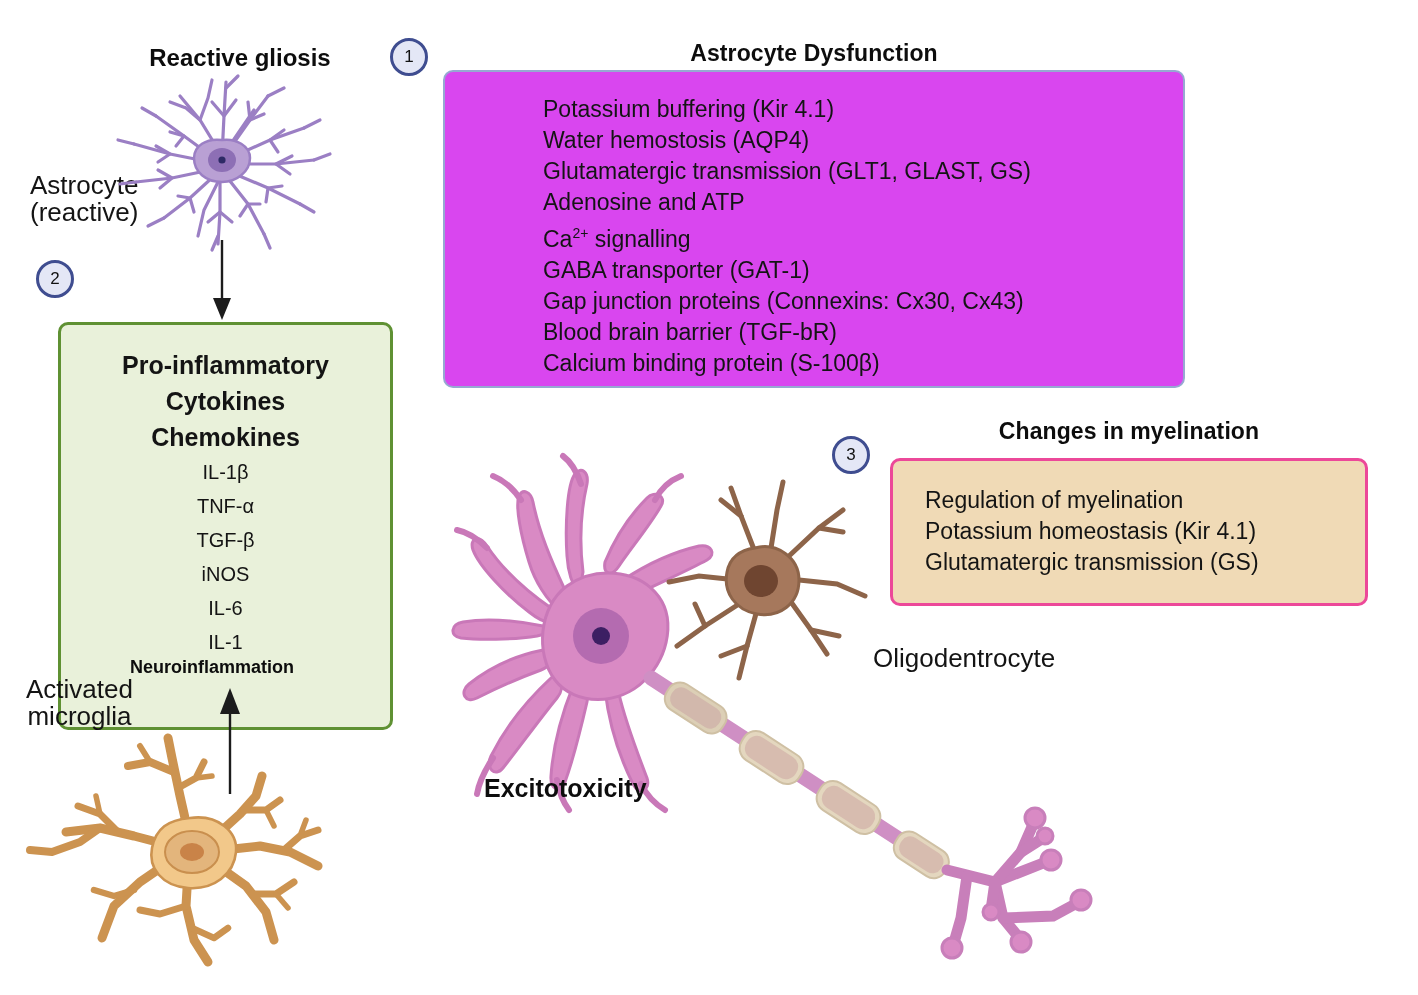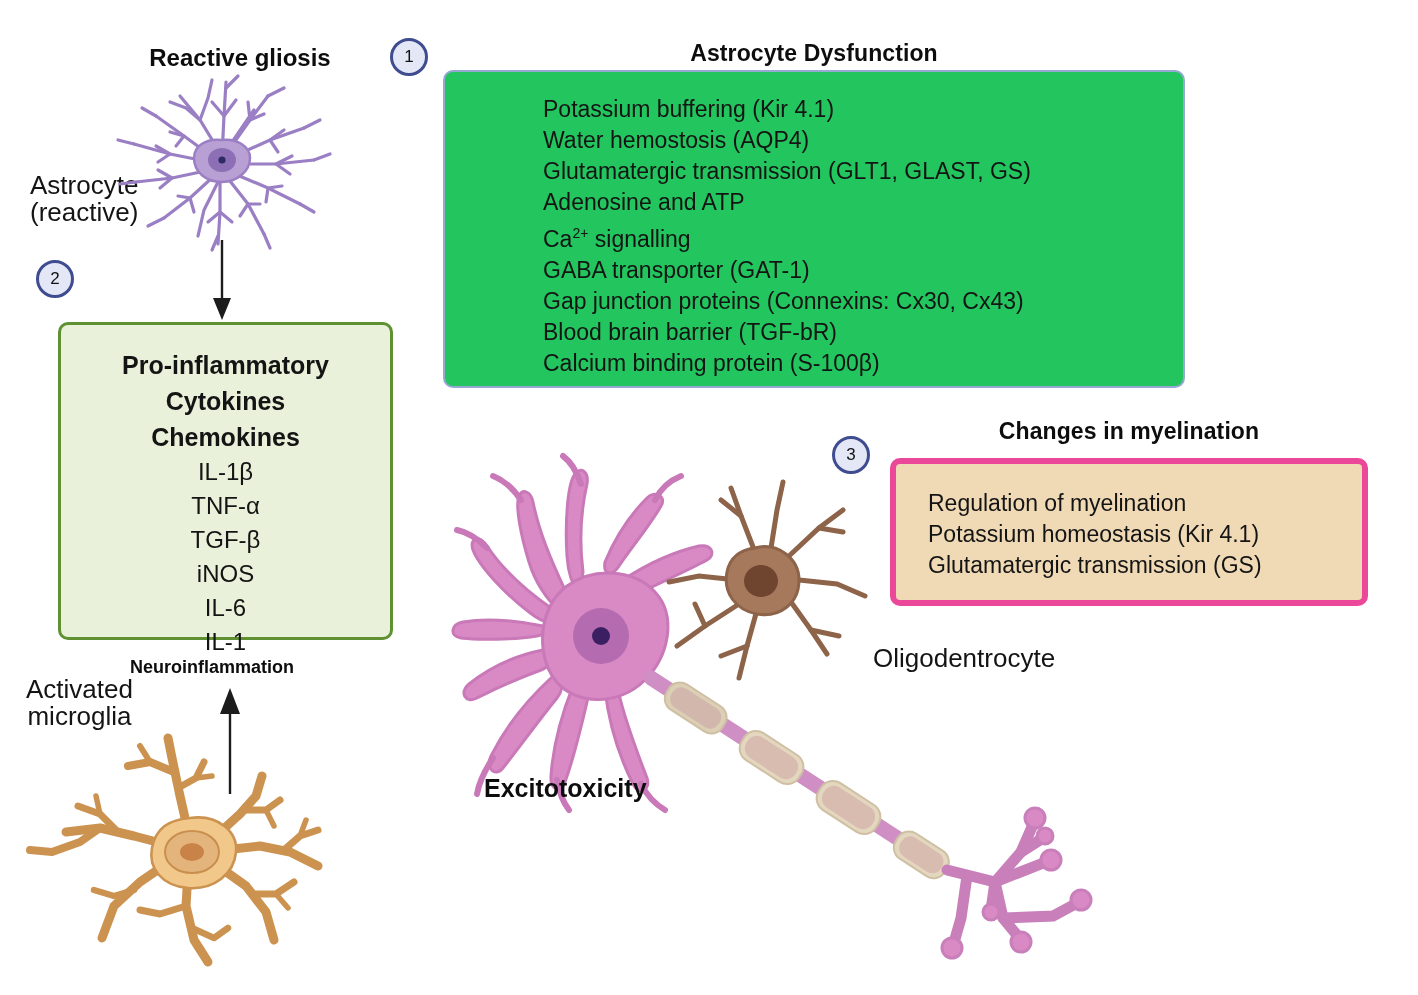--- a/index.html
+++ b/index.html
@@ -28,50 +28,50 @@
     color: #121212;
     font-family: "Liberation Sans", sans-serif;
   }
 
   
   .box {
     border-radius: 10px;
     padding: 22px 0 22px 0;
   }
   .box-blue {
-    background: #22c55e;
+    background: #d946ef;
     border: 2px solid #97a8d2;
   }
   .box-green {
     background: #e9f1da;
     border: 3px solid #5f9133;
   }
   .box-tan {
     background: #f0dab6;
-    border: 6px solid #ec4899;
+    border: 3px solid #ec4899;
   }
 
   .box-title {
     font-weight: bold;
     font-size: 23px;
     text-align: center;
     color: #0d0d0d;
     letter-spacing: .1px;
   }
 
   .line {
     font-size: 23px;
     line-height: 31px;
     color: #141414;
     white-space: nowrap;
   }
   .line sup { font-size: 14px; vertical-align: super; }
 
   .green-line {
-    font-size: 24px;
+    font-size: 20px;
     line-height: 34px;
     text-align: center;
     color: #141414;
   }
   .green-line.bold { font-weight: bold; font-size: 25px; line-height: 36px; }
 
   
   .label {
     font-size: 26px;
     line-height: 27px;
@@ -158,21 +158,21 @@
 
   <svg class="abs" style="left:200px; top:240px;" width="44" height="86" viewBox="0 0 44 86">
     <line x1="22" y1="0" x2="22" y2="66" stroke="#1c1c1c" stroke-width="2.4"></line>
     <polygon points="22,80 13,58 31,58" fill="#1c1c1c"></polygon>
   </svg>
 
   <div class="abs badge" style="left:36px; top:260px;">
     <span>2</span>
   </div>
 
-  <div class="abs box box-green" style="left:58px; top:322px; width:335px; height:318px;">
+  <div class="abs box box-green" style="left:58px; top:322px; width:335px; height:408px;">
     <div class="green-line bold">Pro-inflammatory</div>
     <div class="green-line bold">Cytokines</div>
     <div class="green-line bold">Chemokines</div>
     <div class="green-line">IL-1β</div>
     <div class="green-line">TNF-α</div>
     <div class="green-line">TGF-β</div>
     <div class="green-line">iNOS</div>
     <div class="green-line">IL-6</div>
     <div class="green-line">IL-1</div>
   </div>

